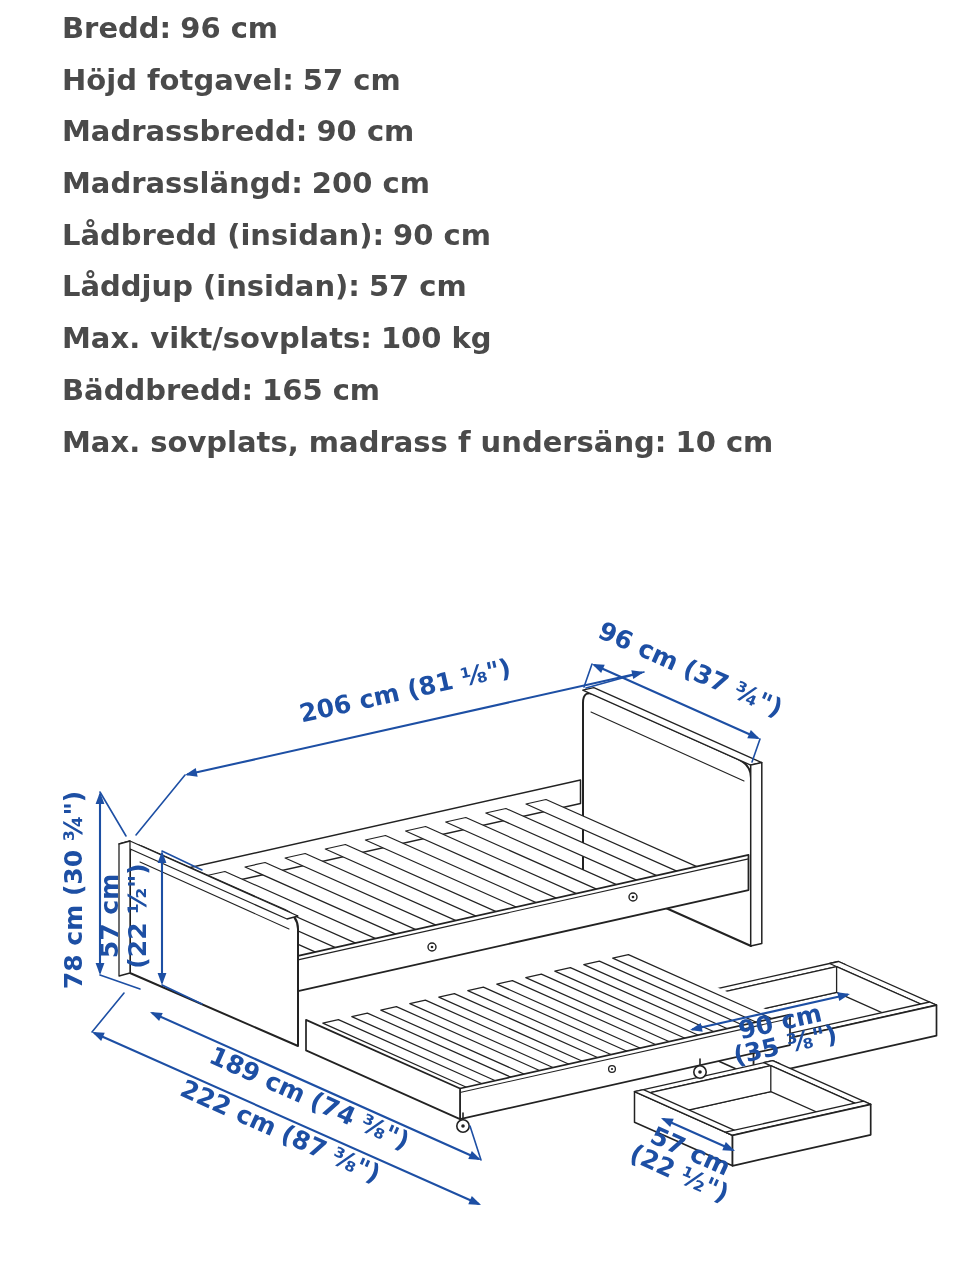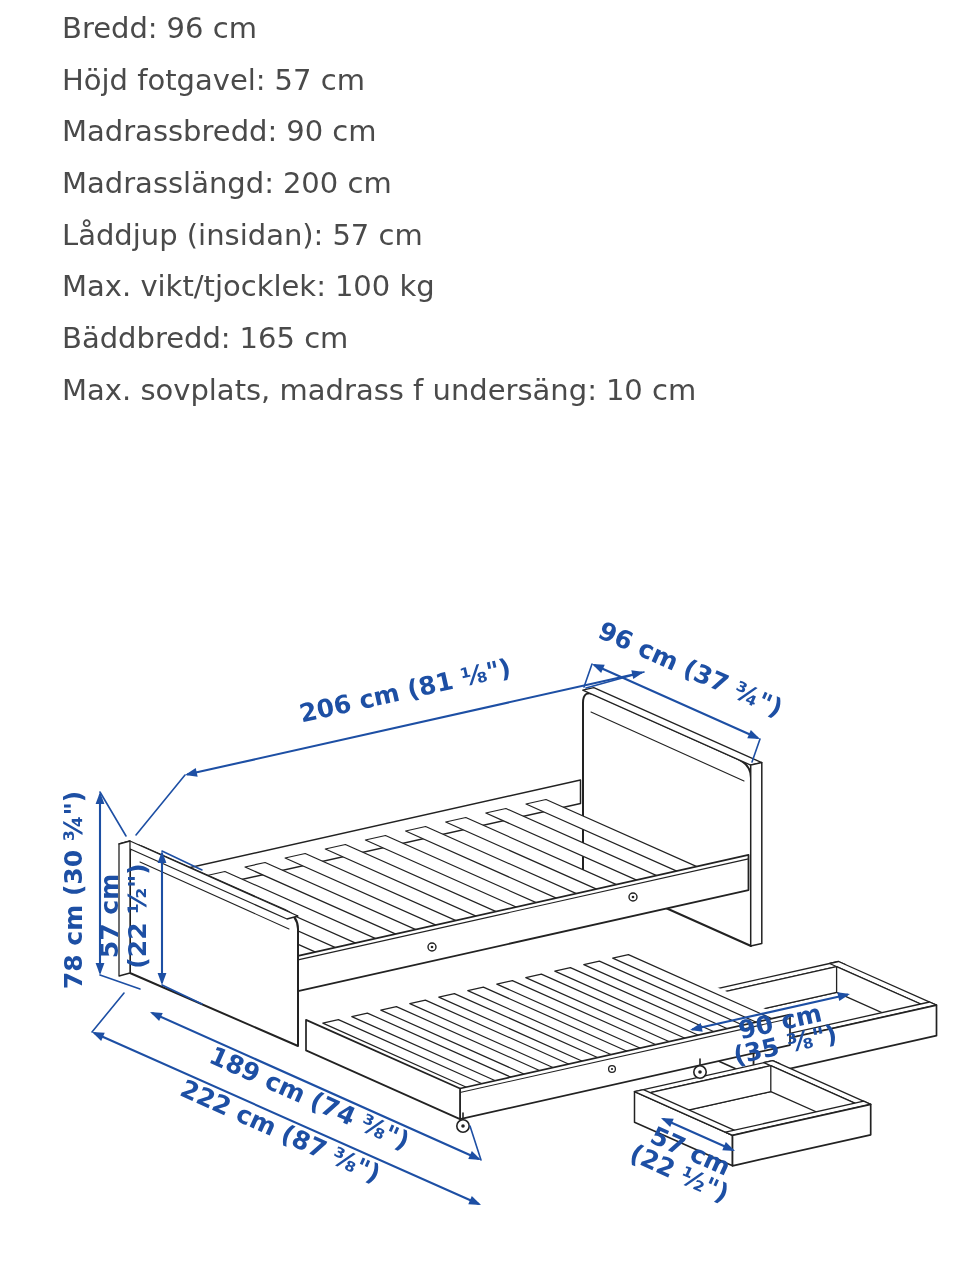--- a/index.html
+++ b/index.html
@@ -1,35 +1,36 @@
 <!DOCTYPE html>
 <html><head>
 <meta charset="utf-8">
 <style>
   html,body{margin:0;padding:0;background:#fff;}
   body{width:960px;height:1280px;position:relative;overflow:hidden;
        font-family:"DejaVu Sans",sans-serif;}
   .specs{padding:3px 20px 0 62px;}
   .spec-row{height:51.7px;line-height:51.7px;font-size:29px;color:#4a4a4a;white-space:nowrap;}
-  .spec-row .lbl{font-weight:400;margin-right:9px;}
-  .spec-row .val{font-weight:400;}
+  .spec-row .lbl{font-weight:700;margin-right:9px;}
+  .spec-row .val{font-weight:700;}
   svg#diagram{position:absolute;left:0;top:0;width:960px;height:1280px;}
   .dim-label{font-family:"DejaVu Sans",sans-serif;font-size:25px;font-weight:700;
              fill:#1d4fa4;text-anchor:middle;}
 </style>
 </head>
 <body>
 
 <div class="specs">
   <div class="spec-row"><span class="lbl">Bredd:</span><span class="val">96 cm</span></div>
   <div class="spec-row"><span class="lbl">Höjd fotgavel:</span><span class="val">57 cm</span></div>
   <div class="spec-row"><span class="lbl">Madrassbredd:</span><span class="val">90 cm</span></div>
   <div class="spec-row"><span class="lbl">Madrasslängd:</span><span class="val">200 cm</span></div>
+  <div class="spec-row"><span class="lbl">Lådbredd (insidan):</span><span class="val">90 cm</span></div>
   <div class="spec-row"><span class="lbl">Låddjup (insidan):</span><span class="val">57 cm</span></div>
-  <div class="spec-row"><span class="lbl">Max. vikt/tjocklek:</span><span class="val">100 kg</span></div>
+  <div class="spec-row"><span class="lbl">Max. vikt/sovplats:</span><span class="val">100 kg</span></div>
   <div class="spec-row"><span class="lbl">Bäddbredd:</span><span class="val">165 cm</span></div>
   <div class="spec-row"><span class="lbl">Max. sovplats, madrass f undersäng:</span><span class="val">10 cm</span></div>
 </div>
 
 <svg id="diagram" viewBox="0 0 960 1280">
   <g id="bed-art">
       <path d="M669.3 1029.9L838.8 991.9L922.8 1029.4L753.3 1067.4Z" fill="#fff" stroke="#222222" stroke-width="1.3" stroke-linejoin="round"></path>
       <path d="M655.6 1002.5L838.5 961.5L845.5 964.6L662.6 1005.6Z" fill="#fff" stroke="#222222" stroke-width="1.3" stroke-linejoin="round"></path>
       <path d="M669.3 1004.1L838.8 966.1L838.8 991.9L669.3 1029.9Z" fill="#fff" stroke="#222222" stroke-width="1.3" stroke-linejoin="round"></path>
       <path d="M829.6 963.5L838.5 961.5L936.5 1005.1L927.6 1007.1Z" fill="#fff" stroke="#222222" stroke-width="1.3" stroke-linejoin="round"></path>

